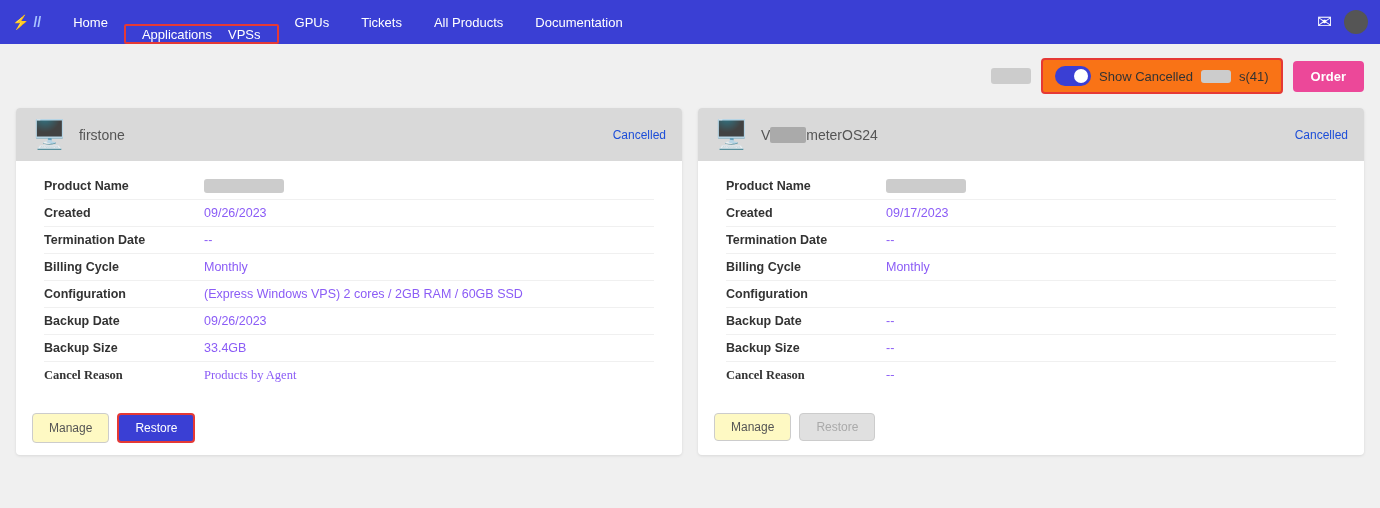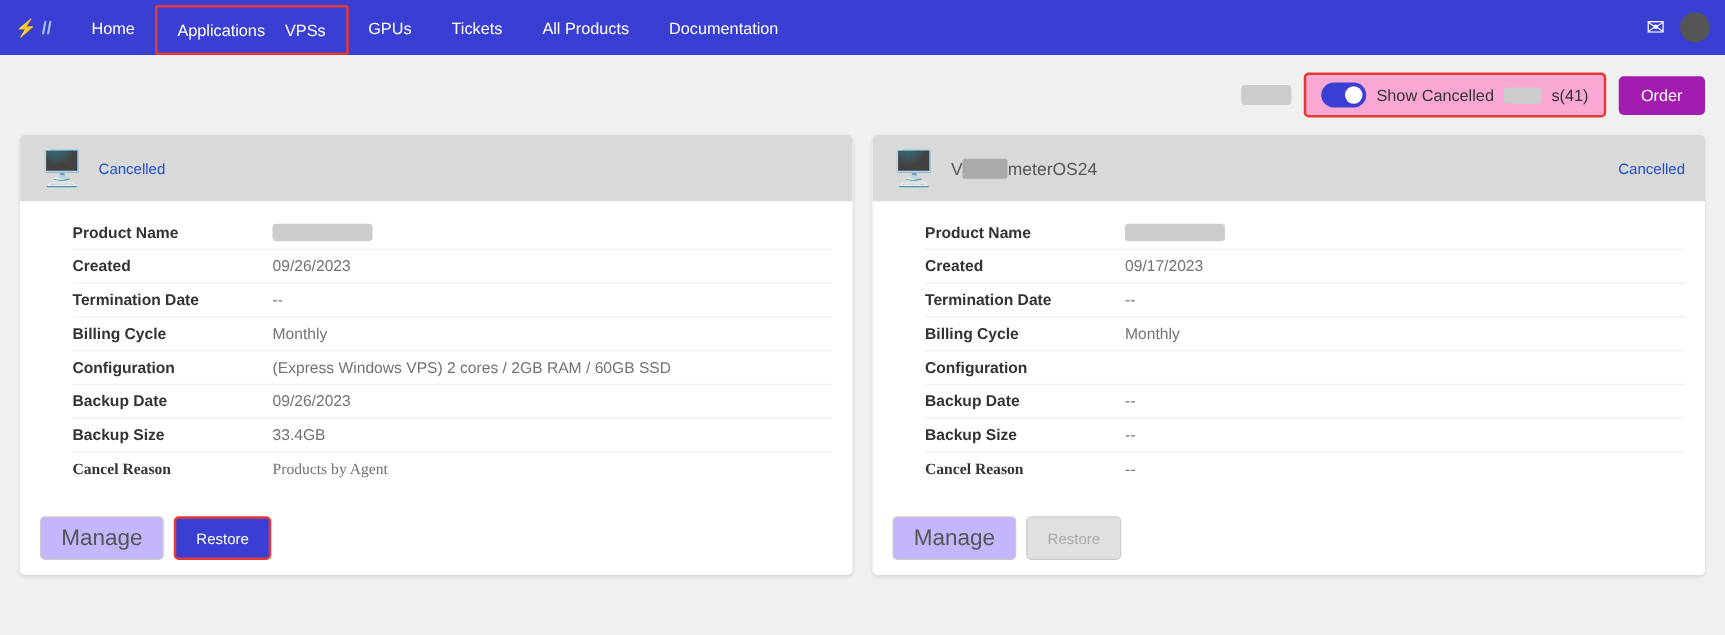--- a/index.html
+++ b/index.html
@@ -35,21 +35,21 @@
       height: 44px;
       display: flex;
       align-items: center;
       cursor: pointer;
       font-size: 13px;
       position: relative;
     }
     .nav-item.highlighted {
       border: 2px solid #e53935;
       border-radius: 2px;
-      height: 40px;
+      height: 20px;
     }
     .nav-right {
       display: flex;
       align-items: center;
       gap: 12px;
       margin-left: auto;
     }
     .nav-icon {
       color: white;
       font-size: 18px;
@@ -62,21 +62,21 @@
       align-items: center;
       justify-content: flex-end;
       padding: 14px 16px;
       background: #f0f0f0;
       gap: 10px;
     }
     .show-cancelled-toggle {
       display: flex;
       align-items: center;
       gap: 8px;
-      background: #f9a8d4;
+      background: #f97316;
       border: 2px solid #e53935;
       border-radius: 4px;
       padding: 6px 12px;
       font-size: 13px;
       font-weight: 500;
       text-align: center;
     }
     .toggle-switch {
       width: 36px;
       height: 20px;
@@ -89,28 +89,28 @@
       content: '';
       position: absolute;
       right: 3px;
       top: 3px;
       width: 14px;
       height: 14px;
       background: white;
       border-radius: 50%;
     }
     .order-btn {
-      background: #a21caf;
+      background: #ec4899;
       color: white;
       border: none;
       border-radius: 4px;
       padding: 8px 18px;
       font-size: 13px;
       cursor: pointer;
-      font-weight: 400;
+      font-weight: 700;
     }
 
     
     .main {
       padding: 0 16px 16px 16px;
     }
     .cards-row {
       display: flex;
       gap: 16px;
     }
@@ -135,60 +135,59 @@
       flex: 1;
       font-size: 14px;
       font-weight: 500;
       color: #555;
     }
     .card-status {
       font-size: 12px;
       color: #1d4ed8;
     }
     .card-body {
-      padding: 12px 16px;
-      margin-left: 26px;
+      padding: 12px 28px;
     }
     .field-row {
       display: flex;
       padding: 6px 0;
       border-bottom: 1px solid #f0f0f0;
       align-items: flex-start;
     }
     .field-row:last-child { border-bottom: none; font-family: Liberation Serif, serif; }
     .field-label {
       font-weight: bold;
       width: 160px;
       font-size: 12.5px;
       color: #333;
       flex-shrink: 0;
     }
     .field-value {
       font-size: 12.5px;
-      color: #737373;
+      color: #8b5cf6;
     }
     .field-value.blurred {
       background: #ccc;
       color: transparent;
       border-radius: 3px;
       height: 14px;
       width: 80px;
       display: inline-block;
     }
     .card-footer {
       padding: 12px 16px;
       display: flex;
       gap: 8px;
     }
     .btn-manage {
-      background: #c4b5fd;
+      background: #fef9c3;
       border: 1px solid #ccc;
       border-radius: 4px;
       padding: 6px 16px;
-      font-size: 18px;
+      font-size: 12px;
       cursor: pointer;
       color: #555;
     }
     .btn-restore {
       background: #3a3fd4;
       color: white;
       border: 2px solid #e53935;
       border-radius: 4px;
       padding: 6px 16px;
       font-size: 12px;
@@ -250,20 +249,21 @@
   </div>
   <button class="order-btn">Order</button>
 </div>
 
 <div class="main">
   <div class="cards-row">
 
     <div class="card">
       <div class="card-header">
         <span class="card-icon">🖥️</span>
+        <span class="card-title">firstone</span>
         <span class="card-status">Cancelled</span>
       </div>
       <div class="card-body">
         <div class="field-row">
           <span class="field-label">Product Name</span>
           <span class="field-value blurred"></span>
         </div>
         <div class="field-row">
           <span class="field-label">Created</span>
           <span class="field-value">09/26/2023</span>

